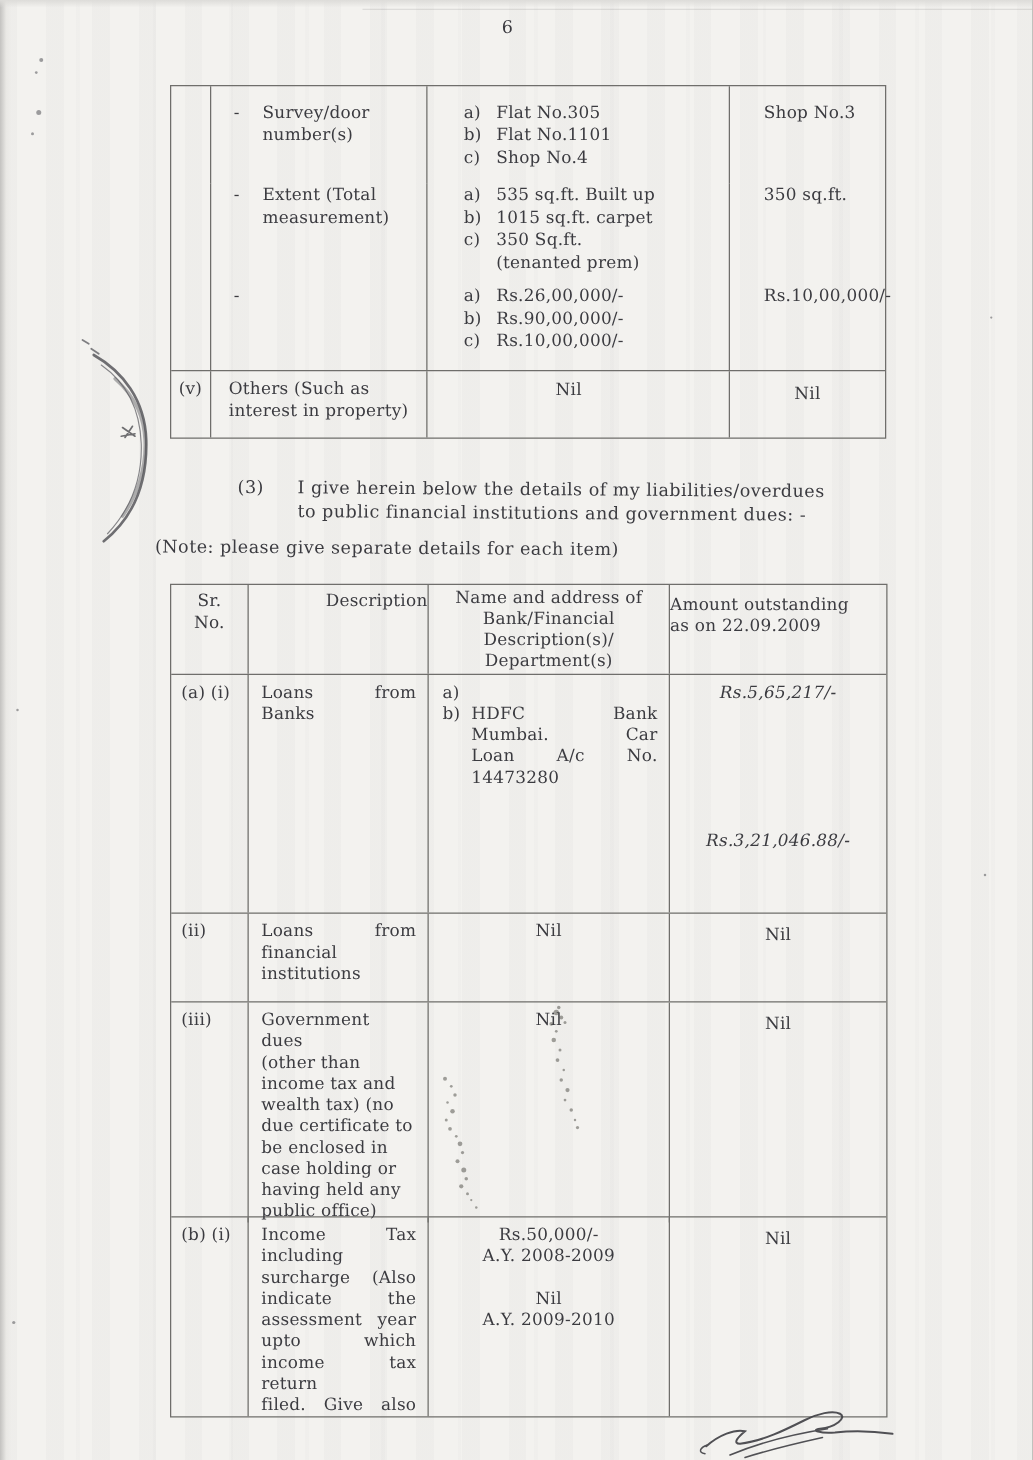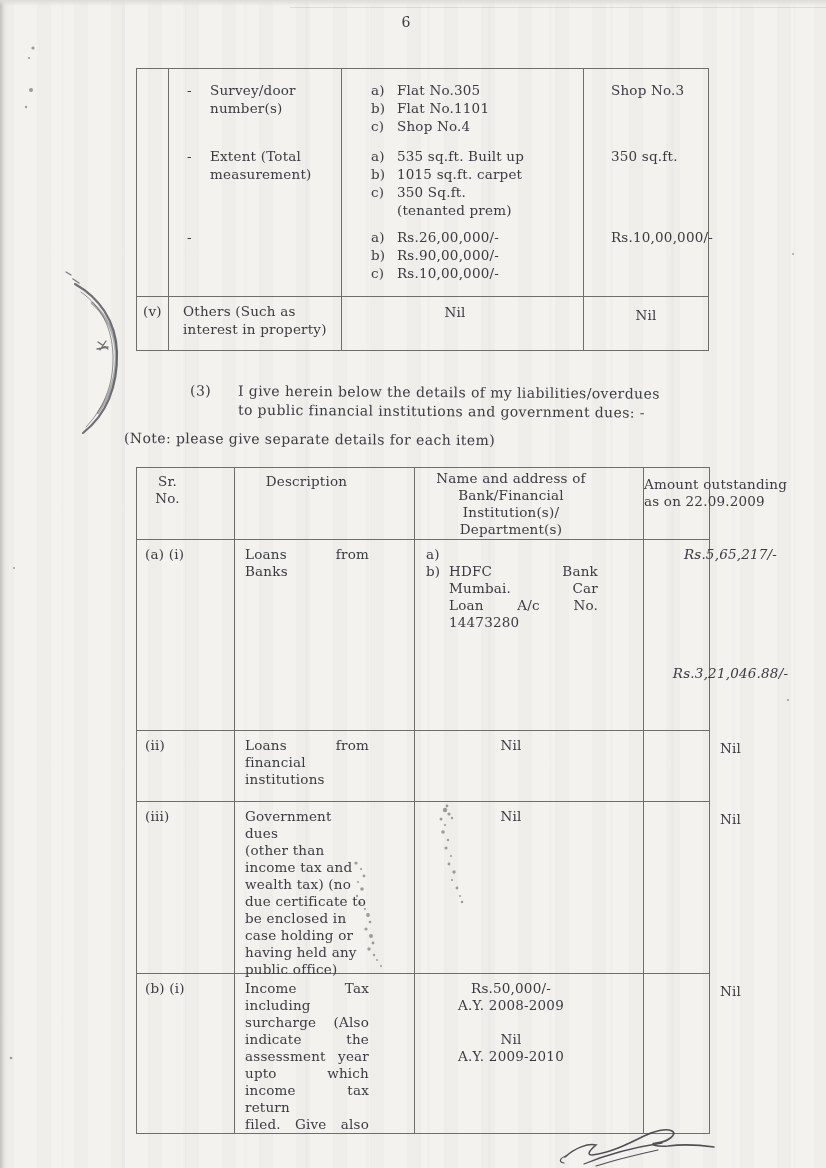--- a/index.html
+++ b/index.html
@@ -20,21 +20,21 @@
   .edge-t{position:absolute;left:0;top:0;width:100%;height:6px;
     background:linear-gradient(#dddcd9,rgba(221,220,217,0));}
   .scanline{position:absolute;left:290px;right:0;top:7px;height:1px;background:rgba(120,120,120,.18);}
 
   .pageno{position:absolute;top:14px;left:0;width:812px;text-align:center;font-size:14px;}
 
   
   .tbl{position:absolute;border:1px solid #6f6e6b;box-sizing:border-box;}
   .row,.subrow{display:grid;box-sizing:border-box;}
   .t1 .row,.t1 .subrow{grid-template-columns:31px 173px 198px 169px;}
-  .t2 .row{grid-template-columns:61px 144px 193px 174px;gap:36px;}
+  .t2 .row{grid-template-columns:61px 144px 193px 174px;}
   .cell{box-sizing:border-box;border-left:1px solid #6f6e6b;overflow:visible;}
   .cell:first-child{border-left:none;}
   .bt{border-top:1px solid #6f6e6b;}
   .pre{white-space:pre-line;}
   .jl{white-space:pre-line;text-align:justify;text-align-last:justify;}
   .ctr{text-align:center;}
 
   
   .t1{left:136px;top:68px;width:573px;}
   .t1 .subrow .cell{line-height:18px;}
@@ -56,21 +56,21 @@
   
   .clause{position:absolute;left:190px;top:383px;display:flex;font-size:14px;line-height:19px;letter-spacing:.4px;transform:rotate(.4deg);}
   .clause .num{width:48px;flex:none;}
   .noteline{position:absolute;left:124px;top:431px;font-size:14px;letter-spacing:.4px;transform:rotate(.35deg);}
 
   
   .t2{left:136px;top:467px;width:574px;}
   .t2 .cell{line-height:17px;padding-top:6px;}
   .hrow{height:71px;}
   .hrow .hc1{text-align:center;padding-top:5px;}
-  .hrow .hc2{text-align:center;padding-top:5px;}
+  .hrow .hc2{text-align:right;padding-top:5px;}
   .hrow .hc3{text-align:center;padding-top:2px;}
   .hrow .hc4{text-align:left;padding-top:8px;}
   .r1{height:191px;} .r2{height:71px;} .r3{height:172px;} .r4{height:160px;}
   .t2 .sr{padding-left:8px;}
   .t2 .desc{padding-left:10px;padding-right:9px;}
   .t2 .bankcol{padding-left:11px;padding-right:9px;}
   .t2 .bankcol .mk{width:23px;flex:none;}
   .t2 .bankcol .bt-txt{flex:1;}
   .amt{text-align:center;font-style:italic;}
   .amt2{margin-top:102px;}
@@ -184,21 +184,21 @@
   </div>
   <div class="noteline">(Note: please give separate details for each item)</div>
 
   <div class="tbl t2">
     <div class="row hrow">
       <div class="cell hc1 pre">Sr.
 No.</div>
       <div class="cell hc2">Description</div>
       <div class="cell hc3 pre">Name and address of
 Bank/Financial
-Institution(s)/
+Description(s)/
 Department(s)</div>
       <div class="cell hc4 pre">Amount outstanding
 as on 22.09.2009</div>
     </div>
 
     <div class="row r1 bt">
       <div class="cell sr">(a) (i)</div>
       <div class="cell desc jl">Loans from
 Banks</div>
       <div class="cell bankcol">

